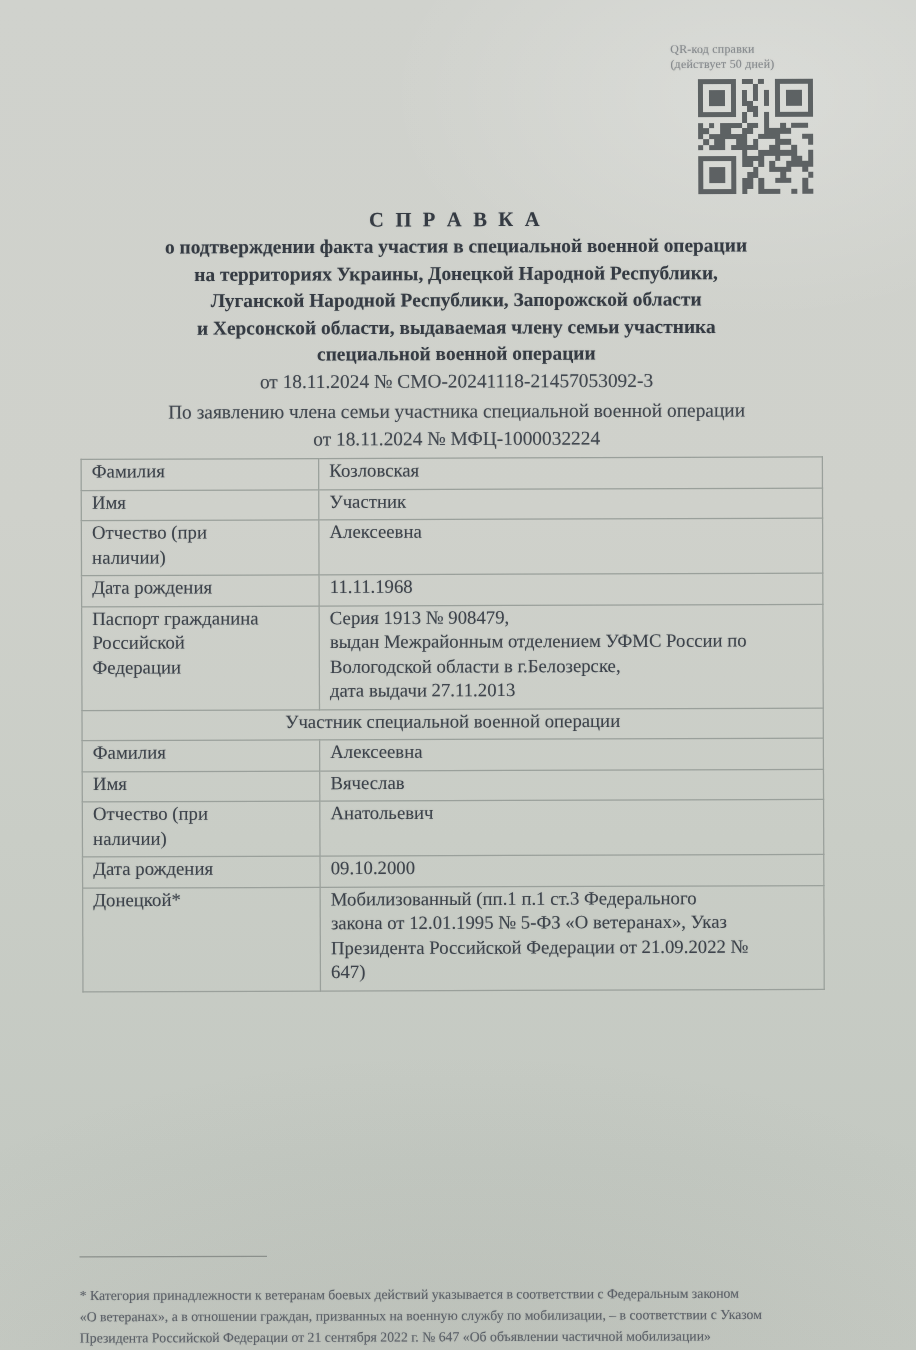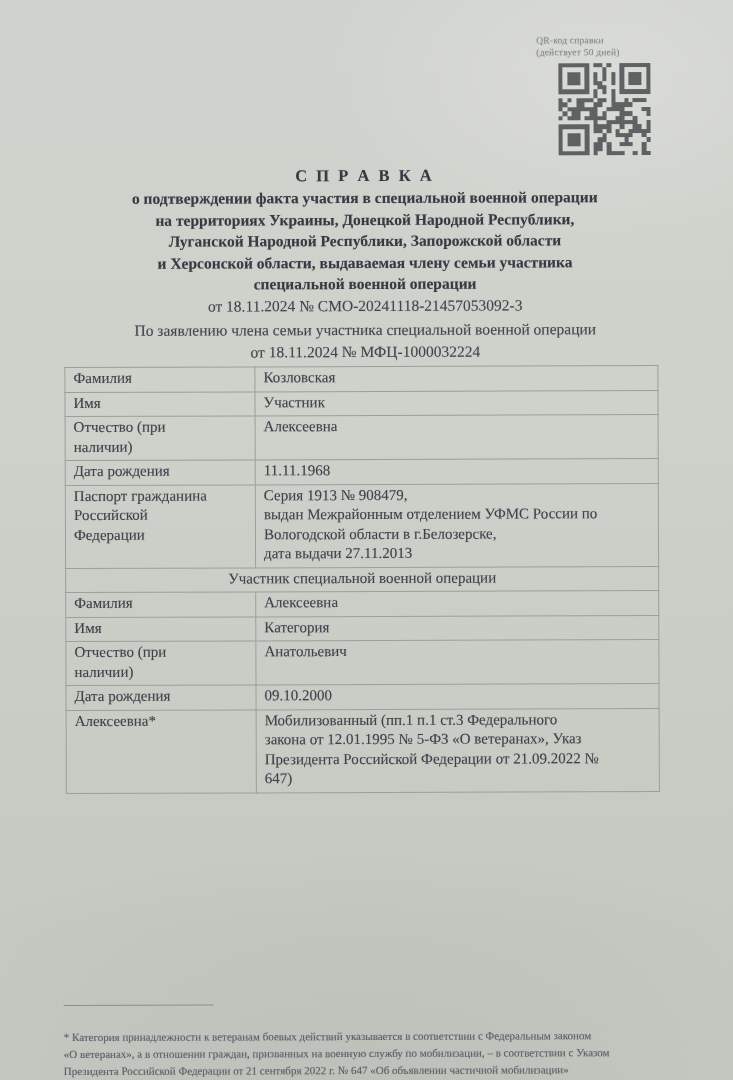--- a/index.html
+++ b/index.html
@@ -347,33 +347,33 @@
       </tr>
       <tr>
         <td class="section" colspan="2">Участник специальной военной операции</td>
       </tr>
       <tr>
         <td class="pre">Фамилия</td>
         <td class="pre">Алексеевна</td>
       </tr>
       <tr>
         <td class="pre">Имя</td>
-        <td class="pre">Категория</td>
+        <td class="pre">Вячеслав</td>
       </tr>
       <tr>
         <td class="pre">Отчество (при
 наличии)</td>
         <td class="pre">Анатольевич</td>
       </tr>
       <tr>
         <td class="pre">Дата рождения</td>
         <td class="pre">09.10.2000</td>
       </tr>
       <tr>
-        <td class="pre">Алексеевна*</td>
+        <td class="pre">Донецкой*</td>
         <td class="pre">Мобилизованный (пп.1 п.1 ст.3 Федерального
 закона от 12.01.1995 № 5-ФЗ «О ветеранах», Указ
 Президента Российской Федерации от 21.09.2022 №
 647)</td>
       </tr>
     </tbody>
   </table>
 
   <div class="footnote">
     <div class="footnote-rule"></div>

